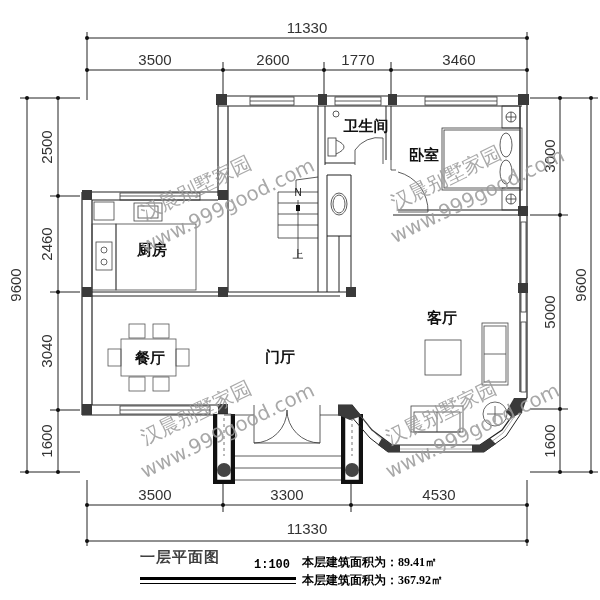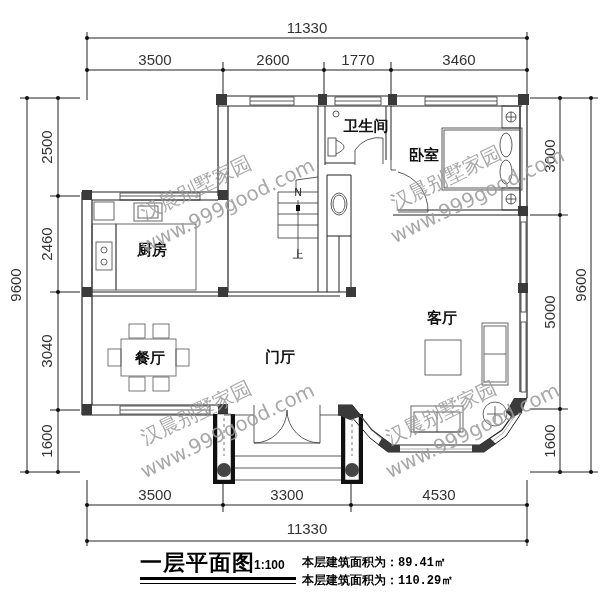--- a/index.html
+++ b/index.html
@@ -1,23 +1,23 @@
 <!DOCTYPE html>
 <html><head>
 <meta charset="utf-8">
 <style>
   html,body{margin:0;padding:0;background:#ffffff;}
   body{width:600px;height:600px;position:relative;overflow:hidden;font-family:"DejaVu Sans",sans-serif;}
   #plan{position:absolute;left:0;top:0;width:600px;height:600px;}
   .dim{font-family:"Liberation Sans",sans-serif;font-size:15px;fill:#333;}
   .room{font-family:"DejaVu Sans",sans-serif;font-size:15px;font-weight:bold;fill:#111;}
   .wm{font-family:"DejaVu Sans",sans-serif;font-size:20px;fill:#9a9a9a;opacity:0.85;}
-  .title{position:absolute;left:140px;top:548px;font-size:22px;font-weight:bold;color:#000000;font-family:"DejaVu Sans",sans-serif;letter-spacing:1px;}
-  .scale{position:absolute;left:254px;top:558px;font-size:12px;font-weight:bold;color:#000;font-family:Liberation Sans, sans-serif;}
-  .area1,.area2{position:absolute;left:302px;font-size:12px;font-weight:bold;color:#000;font-family:Liberation Mono, monospace;white-space:nowrap;}
+  .title{position:absolute;left:140px;top:548px;font-size:15px;font-weight:bold;color:#404040;font-family:"DejaVu Sans",sans-serif;letter-spacing:1px;}
+  .scale{position:absolute;left:254px;top:558px;font-size:12px;font-weight:bold;color:#000;font-family:Liberation Mono, monospace;}
+  .area1,.area2{position:absolute;left:302px;font-size:12px;font-weight:bold;color:#000;font-family:Liberation Serif, serif;white-space:nowrap;}
   .area1{top:554px;}
   .area2{top:572px;}
   .uline{position:absolute;left:140px;width:156px;background:#000;}
 </style>
 </head>
 <body>
 
 <svg id="plan" viewBox="0 0 600 600" xmlns="http://www.w3.org/2000/svg">
 
   <g stroke="#222" stroke-width="1" fill="none">
@@ -316,14 +316,14 @@
 </svg>
 
 <div class="title">一层平面图</div>
 <div class="uline" style="top:577px;height:3px;"></div>
 <div class="uline" style="top:583px;height:1px;"></div>
 <div class="scale">1:100</div>
 <div class="area1">
   <span>本层建筑面积为：</span><span>89.41㎡</span>
 </div>
 <div class="area2">
-  <span>本层建筑面积为：</span><span>110.29㎡</span>
+  <span>本层建筑面积为：</span><span>367.92㎡</span>
 </div>
 
 </body></html>

